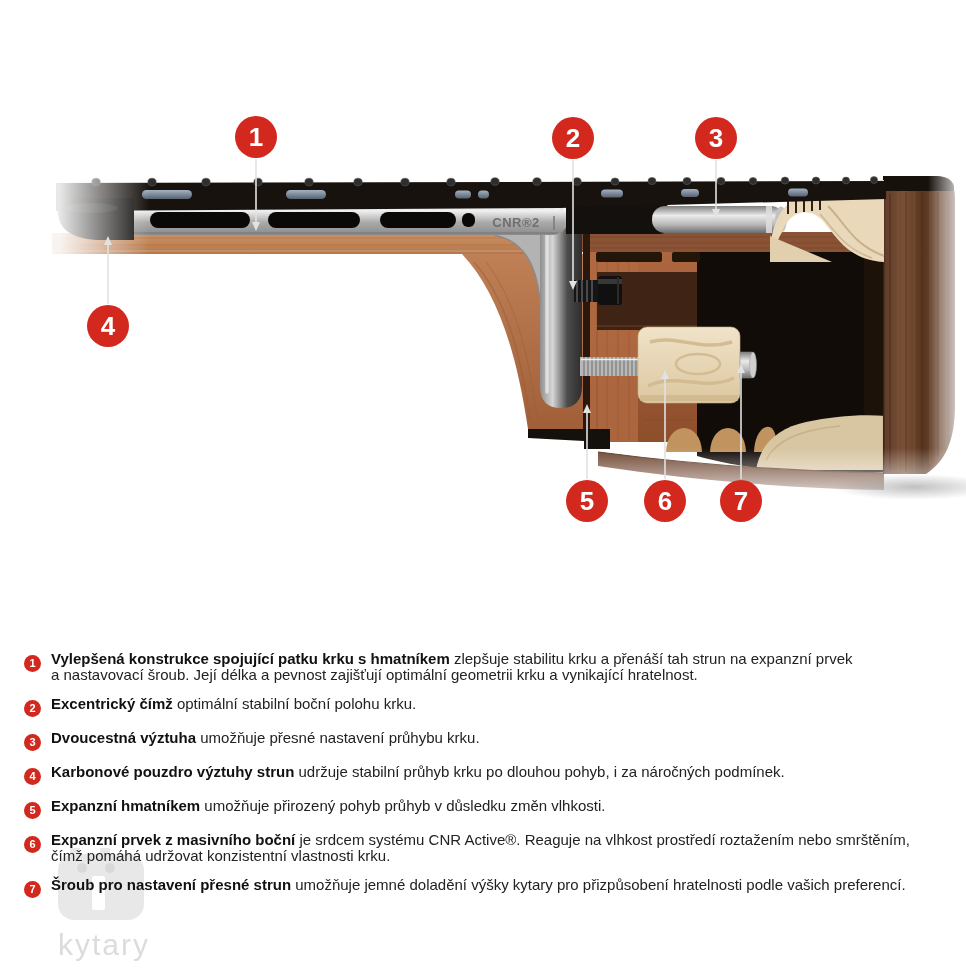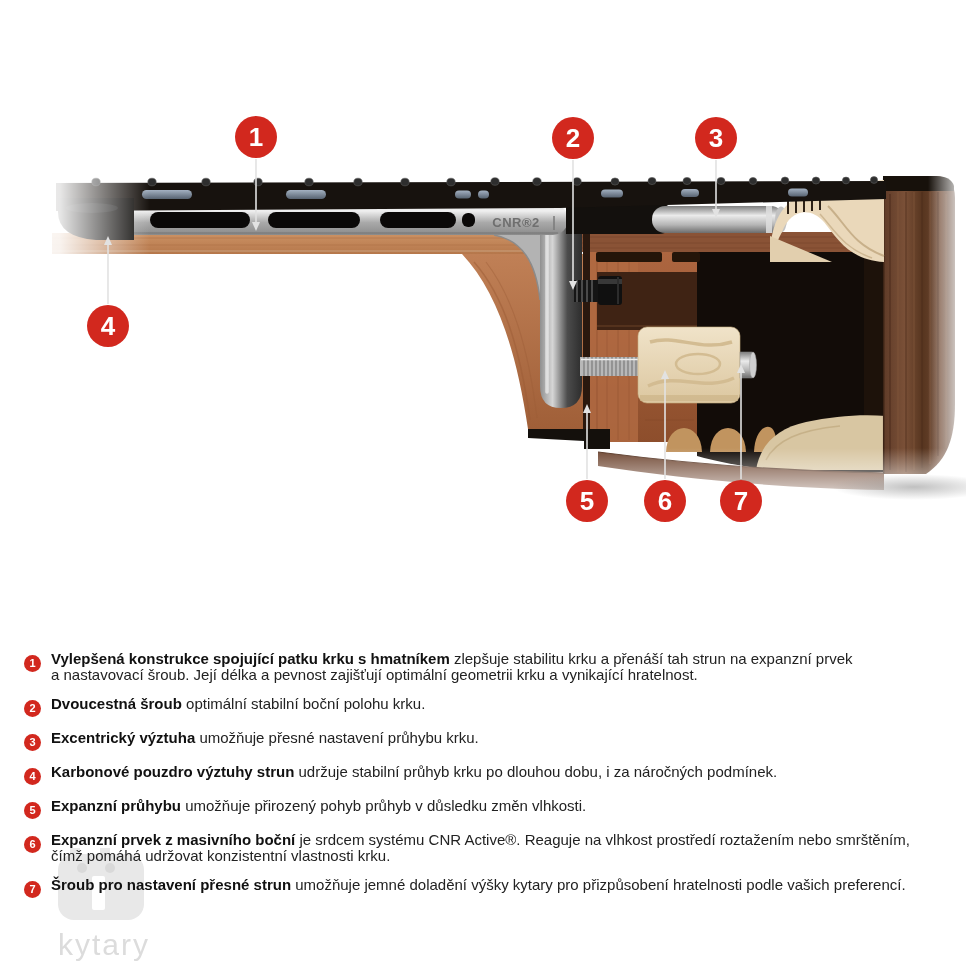--- a/index.html
+++ b/index.html
@@ -363,42 +363,42 @@
         <span class="bullet-num">1</span>
       </span>
       <p class="legend-text"><b class="legend-bold">Vylepšená konstrukce spojující patku krku s hmatníkem</b><span class="legend-rest"> zlepšuje stabilitu krku a přenáší tah strun na expanzní prvek
 a nastavovací šroub. Její délka a pevnost zajišťují optimální geometrii krku a vynikající hratelnost.</span></p>
     </div>
 
     <div class="legend-item">
       <span class="bullet">
         <span class="bullet-num">2</span>
       </span>
-      <p class="legend-text"><b class="legend-bold">Dvoucestná šroub</b><span class="legend-rest"> optimální stabilní boční polohu krku.</span></p>
+      <p class="legend-text"><b class="legend-bold">Excentrický čímž</b><span class="legend-rest"> optimální stabilní boční polohu krku.</span></p>
     </div>
 
     <div class="legend-item">
       <span class="bullet">
         <span class="bullet-num">3</span>
       </span>
-      <p class="legend-text"><b class="legend-bold">Excentrický výztuha</b><span class="legend-rest"> umožňuje přesné nastavení průhybu krku.</span></p>
+      <p class="legend-text"><b class="legend-bold">Dvoucestná výztuha</b><span class="legend-rest"> umožňuje přesné nastavení průhybu krku.</span></p>
     </div>
 
     <div class="legend-item">
       <span class="bullet">
         <span class="bullet-num">4</span>
       </span>
-      <p class="legend-text"><b class="legend-bold">Karbonové pouzdro výztuhy strun</b><span class="legend-rest"> udržuje stabilní průhyb krku po dlouhou dobu, i za náročných podmínek.</span></p>
+      <p class="legend-text"><b class="legend-bold">Karbonové pouzdro výztuhy strun</b><span class="legend-rest"> udržuje stabilní průhyb krku po dlouhou pohyb, i za náročných podmínek.</span></p>
     </div>
 
     <div class="legend-item">
       <span class="bullet">
         <span class="bullet-num">5</span>
       </span>
-      <p class="legend-text"><b class="legend-bold">Expanzní průhybu</b><span class="legend-rest"> umožňuje přirozený pohyb průhyb v důsledku změn vlhkosti.</span></p>
+      <p class="legend-text"><b class="legend-bold">Expanzní hmatníkem</b><span class="legend-rest"> umožňuje přirozený pohyb průhyb v důsledku změn vlhkosti.</span></p>
     </div>
 
     <div class="legend-item">
       <span class="bullet">
         <span class="bullet-num">6</span>
       </span>
       <p class="legend-text"><b class="legend-bold">Expanzní prvek z masivního boční</b><span class="legend-rest"> je srdcem systému CNR Active®. Reaguje na vlhkost prostředí roztažením nebo smrštěním,
 čímž pomáhá udržovat konzistentní vlastnosti krku.</span></p>
     </div>
 

